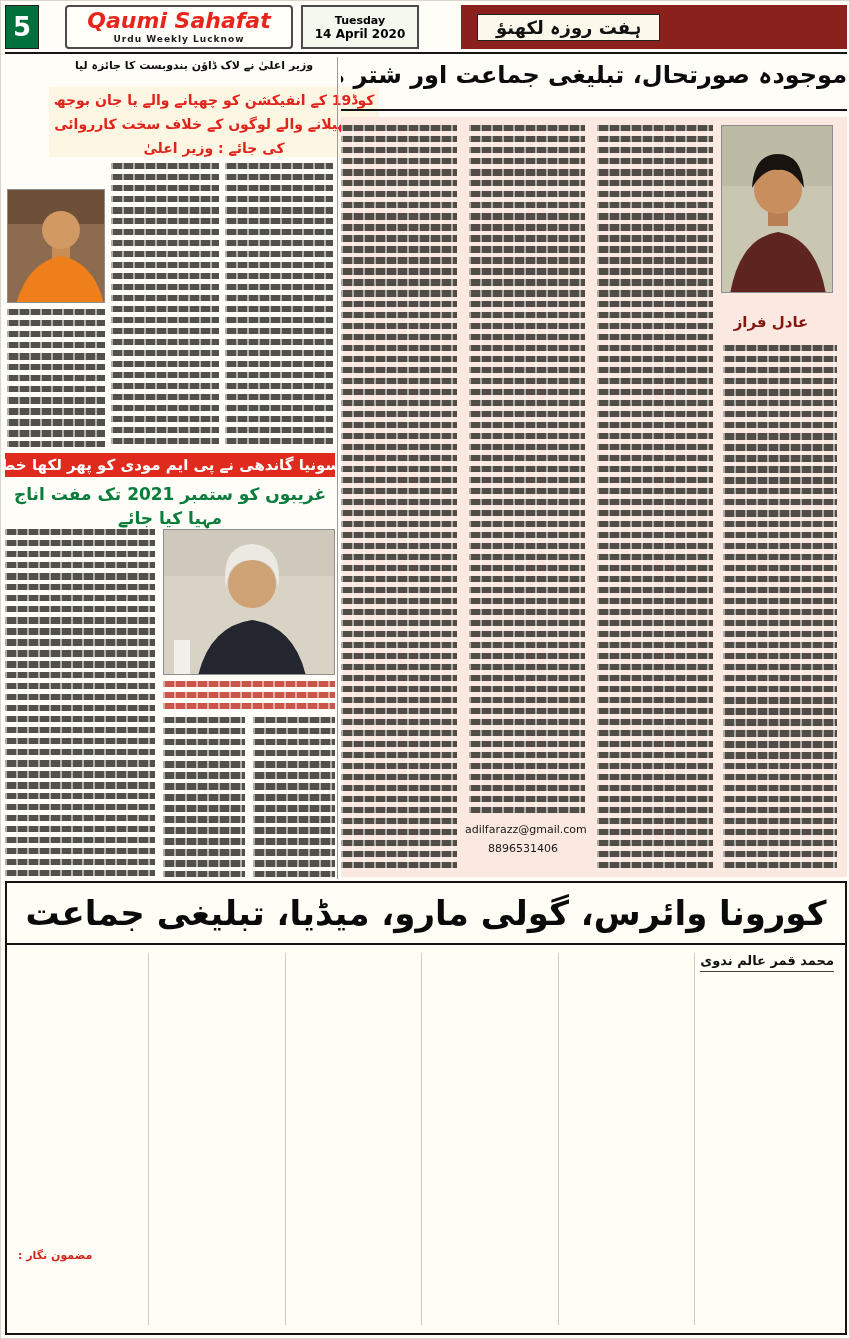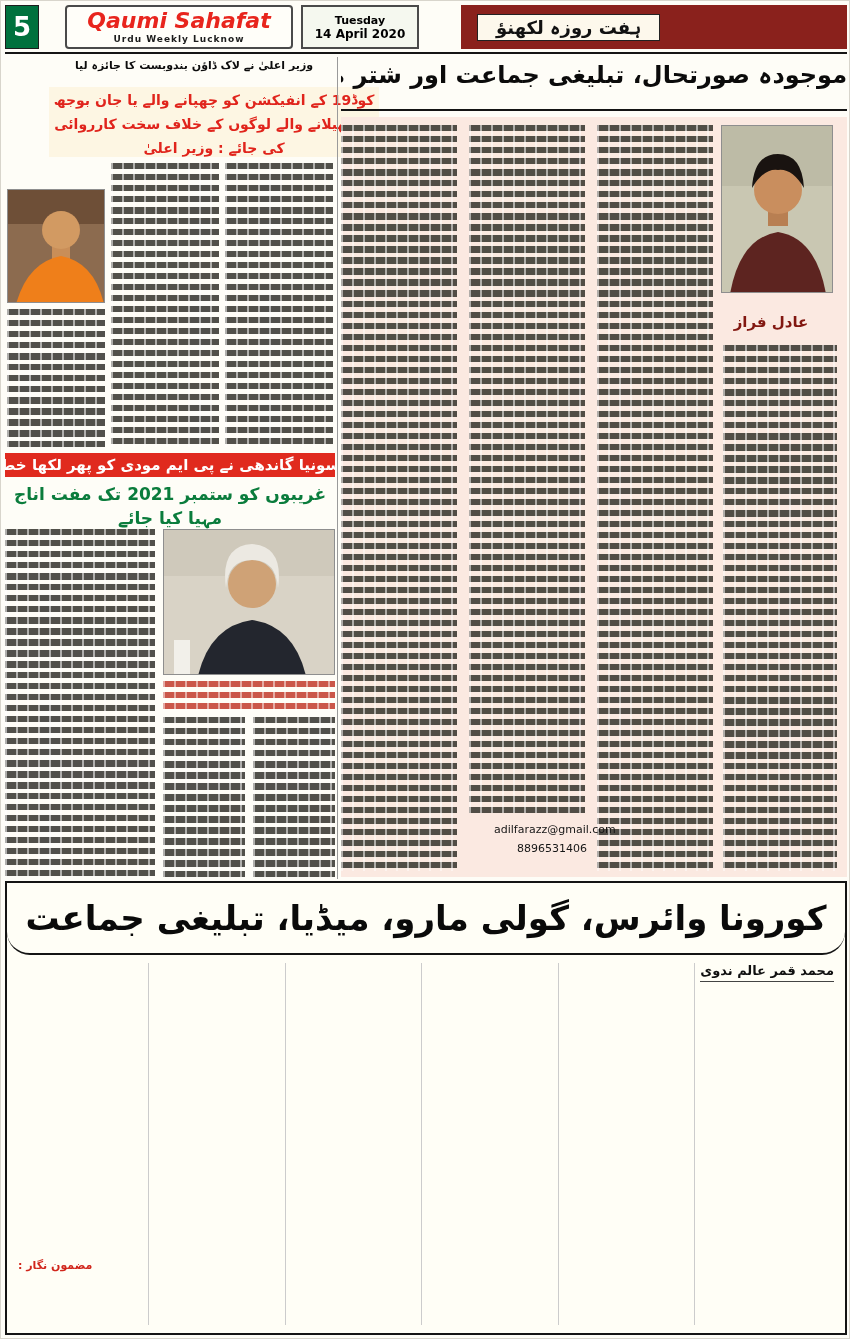--- a/index.html
+++ b/index.html
@@ -72,22 +72,22 @@
     background:#e02a1e; color:#ffffff; font-size:15px; font-weight:bold;
     display:flex; align-items:center; justify-content:center;
   }
   .sonia-subhead { font-size:17px; font-weight:bold; color:#0a7c3c; line-height:1.4; }
 
   .photo-frame { border:1px solid #8e8e8e; overflow:hidden; background:#cfcabd; }
 
   
   .bottom-box { border:2px solid #141414; background:#fffef6; display:flex; flex-direction:column; }
   .bottom-headline {
-    height:72px; border-bottom:2px solid #141414; display:flex; align-items:center; justify-content:center;
-    font-size:34px; font-weight:bold; color:#0a0a0a; white-space:nowrap; overflow:hidden;border-radius:23px;
+    height:62px; border-bottom:2px solid #141414; display:flex; align-items:center; justify-content:center;
+    font-size:34px; font-weight:bold; color:#0a0a0a; white-space:nowrap; overflow:hidden;
   }
   .bottom-body { flex:1; display:flex; direction:rtl; padding:8px 6px; }
   .bcol { flex:1; display:flex; flex-direction:column; padding:0 5px; border-left:1px solid #cccccc;align-items:flex-end; }
   .bcol:last-child { border-left:none; }
   .bauthor {
     font-size:13px; font-weight:bold; color:#101010; text-align:center;
     border-bottom:1px solid #444; padding-bottom:3px; margin-bottom:5px; white-space:nowrap; overflow:hidden;
   }
   .bsim { flex:1; }
   .contrib-label { font-size:11px; font-weight:bold; color:#d1251b; margin-top:0; white-space:nowrap; }
@@ -177,21 +177,21 @@
     </svg>
   </div>
 
   <div class="abs author-name rtl center nowrap" lang="ur" style="left:700px; top:312px; width:140px; height:22px;">عادل فراز</div>
 
   <div class="abs sim" style="left:722px; top:344px; width:114px; height:526px;"></div>
   <div class="abs sim" style="left:596px; top:124px; width:116px; height:746px;"></div>
   <div class="abs sim" style="left:468px; top:124px; width:116px; height:688px;"></div>
   <div class="abs sim" style="left:340px; top:124px; width:116px; height:746px;"></div>
 
-  <div class="abs contact" style="left:493px; top:820px; width:116px; height:44px;">
+  <div class="abs contact" style="left:464px; top:820px; width:116px; height:44px;">
     <div>adilfarazz@gmail.com</div>
     <div>8896531406</div>
   </div>
 
   <div class="abs bottom-box" style="left:4px; top:880px; width:842px; height:454px;">
     <div class="bottom-headline rtl" lang="ur">کورونا وائرس، گولی مارو، میڈیا، تبلیغی جماعت</div>
     <div class="bottom-body">
       <div class="bcol">
         <div class="bauthor rtl" lang="ur">محمد قمر عالم ندوی</div>
         <div class="sim bsim"></div>

